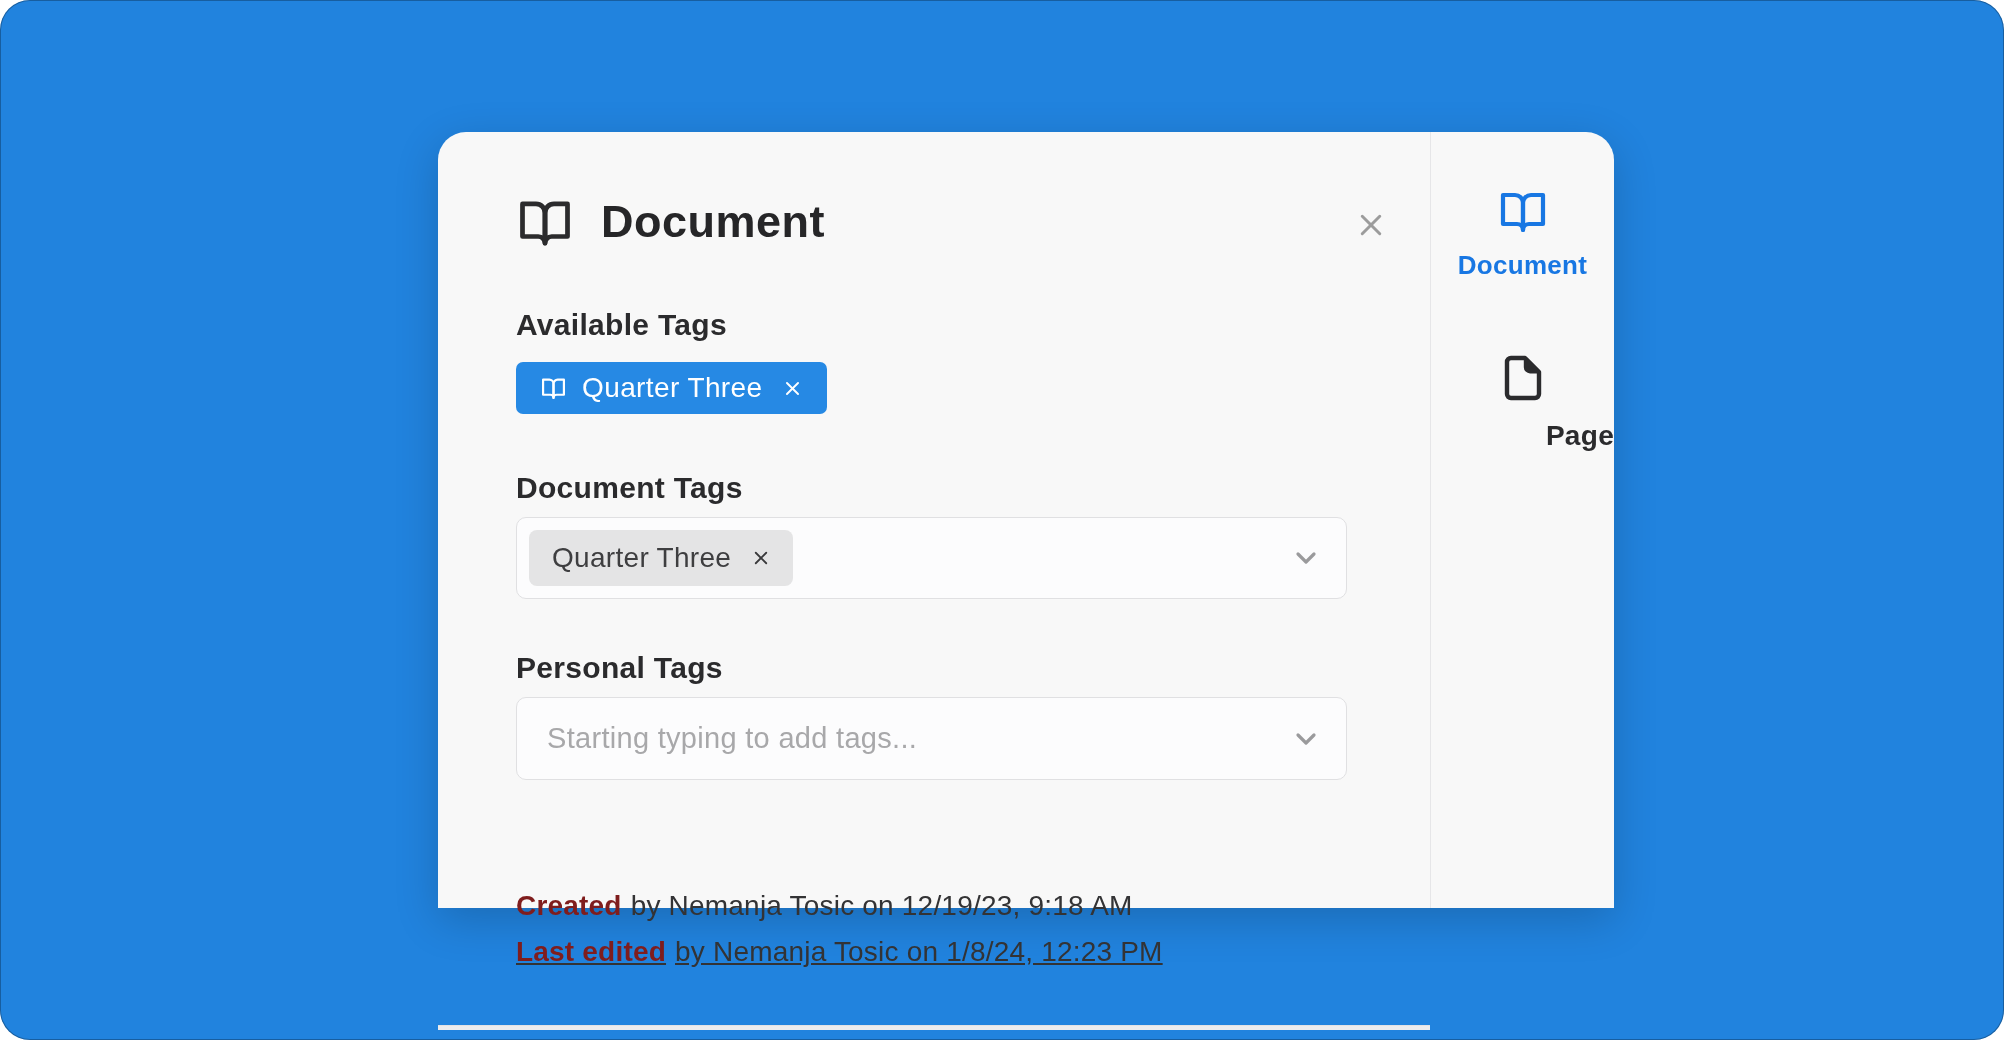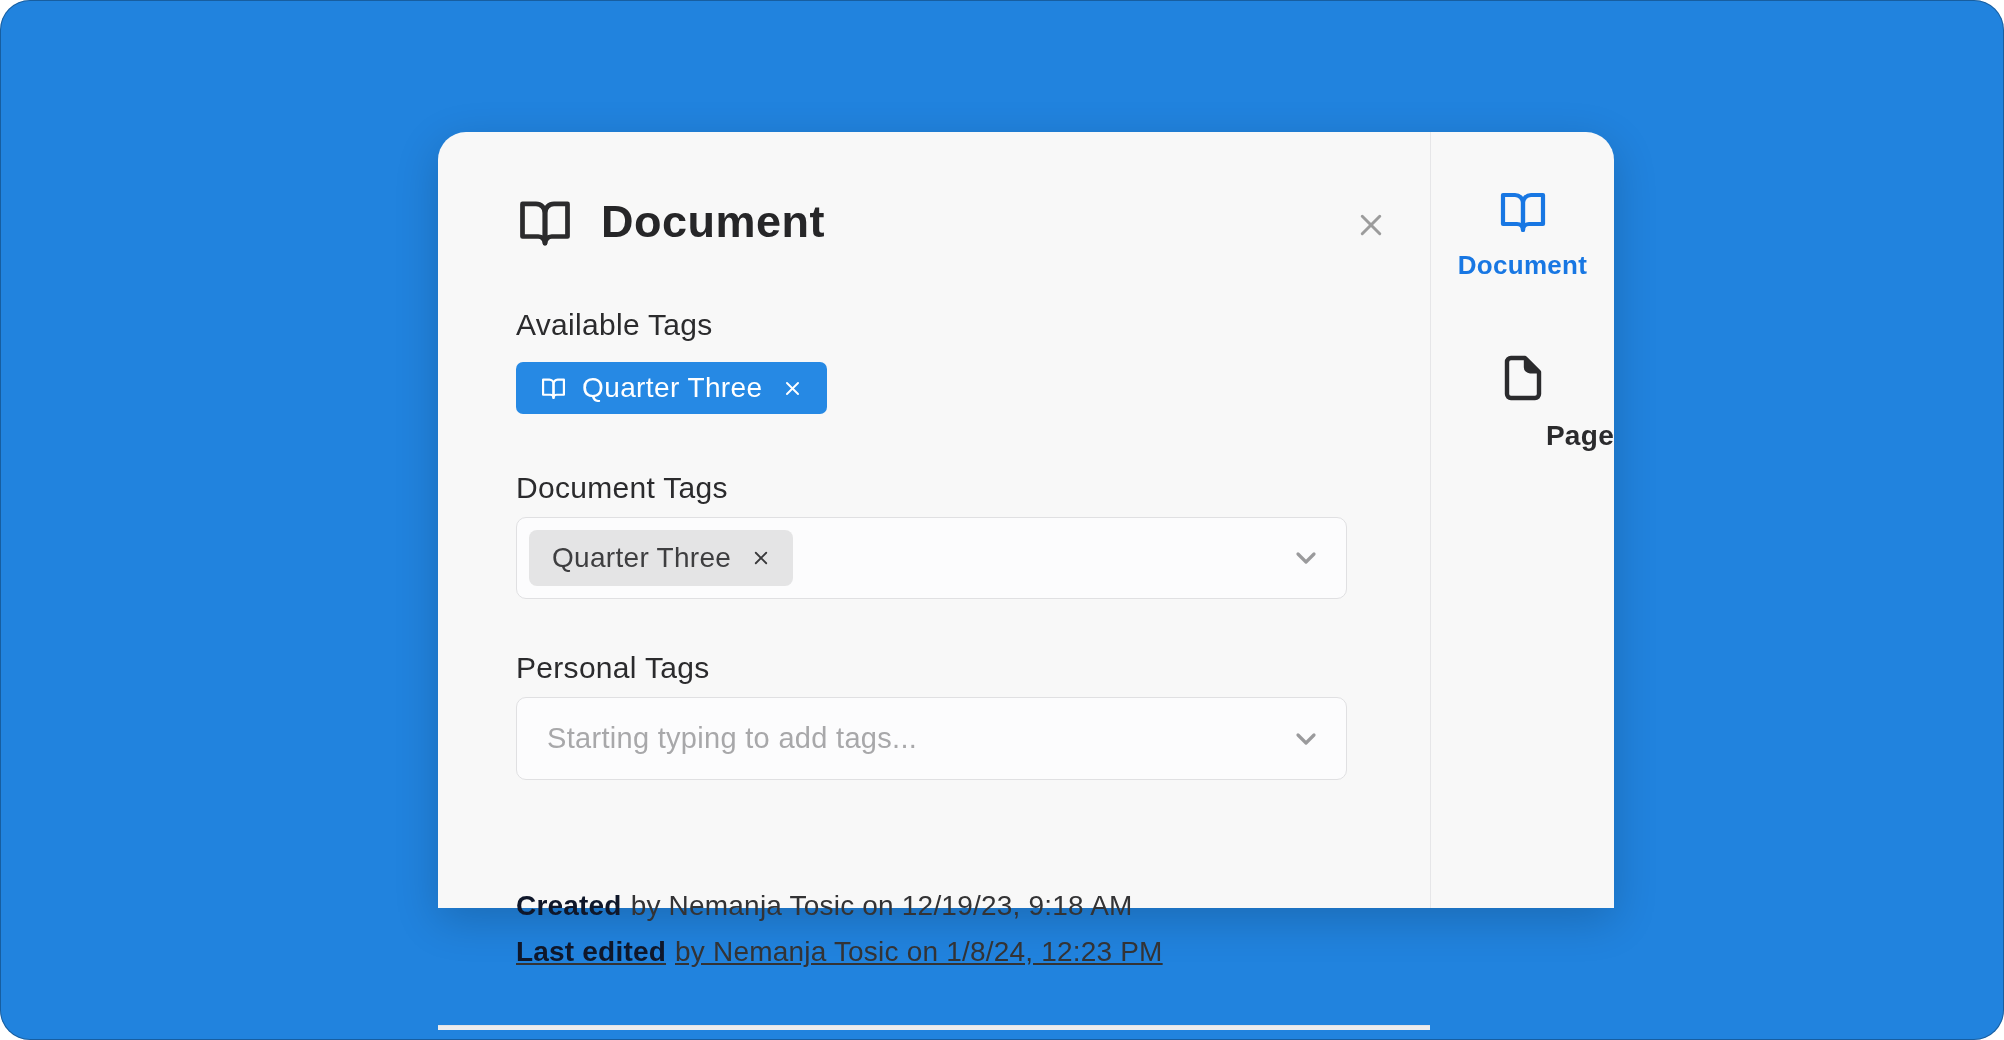--- a/index.html
+++ b/index.html
@@ -16,21 +16,21 @@
   
   .hdr-icon{position:absolute;left:76px;top:64px;width:62px;height:54px;color:#2B2B2D;}
   .hdr-icon svg{width:100%;height:100%;display:block;}
   .title{position:absolute;left:163px;top:62px;height:56px;line-height:56px;
          font-size:45px;font-weight:700;letter-spacing:0.5px;color:#262628;}
   .close-btn{position:absolute;left:912px;top:72px;width:42px;height:42px;cursor:pointer;
              display:flex;align-items:center;justify-content:center;color:#9C9C9C;background:none;border:none;padding:0;}
   .close-btn svg{width:30px;height:30px;}
 
   
-  .sec-label{position:absolute;left:78px;font-size:30px;font-weight:400;
+  .sec-label{position:absolute;left:78px;font-size:30px;font-weight:700;
              letter-spacing:0.3px;color:#2B2B2D;}
   .lbl-available{top:176px;}
   .lbl-document{top:339px;}
   .lbl-personal{top:519px;}
 
   
   .tag-blue{position:absolute;left:78px;top:230px;height:52px;border-radius:7px;
             background:#2689E4;color:#ffffff;display:inline-flex;align-items:center;
             padding:0 25px;cursor:pointer;}
   .tag-blue .tb-icon{width:25px;height:25px;margin-right:16px;display:block;}
@@ -54,21 +54,21 @@
 
   .tags-input{flex:1;height:100%;border:none;outline:none;background:transparent;
               padding:0 0 0 30px;font-family:inherit;font-size:29px;color:#3A3A3C;letter-spacing:0.3px;}
   .tags-input::placeholder{color:#A8A8AA;opacity:1;}
 
   
   .meta-row{position:absolute;left:78px;font-size:28px;line-height:34px;color:#333335;
             letter-spacing:0.2px;white-space:nowrap;}
   .meta-created{top:757px;}
   .meta-edited{top:803px;text-decoration:underline;}
-  .meta-row b{font-weight:700;color:#0f172a;margin-right:9px;}
+  .meta-row b{font-weight:700;color:#7f1d1d;margin-right:9px;}
 
   
   .bottom-divider{position:absolute;left:0;right:0;top:893px;height:1px;background:#E2E2E4;}
   .bottom-strip{position:absolute;left:0;right:0;top:894px;height:4px;background:#ECECEE;}
 
   
   .side-tab{position:absolute;left:0;right:0;text-align:center;cursor:pointer;}
   .side-tab .st-icon{display:block;margin:0 auto 14px auto;}
   .tab-document{top:56px;color:#1877E3;}
   .tab-document .st-icon{width:60px;height:48px;}

